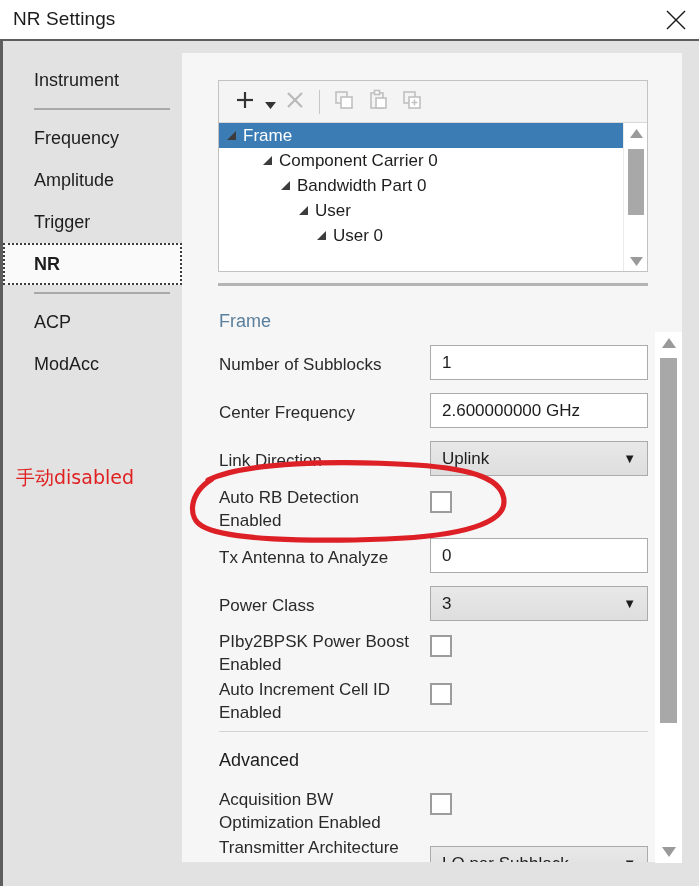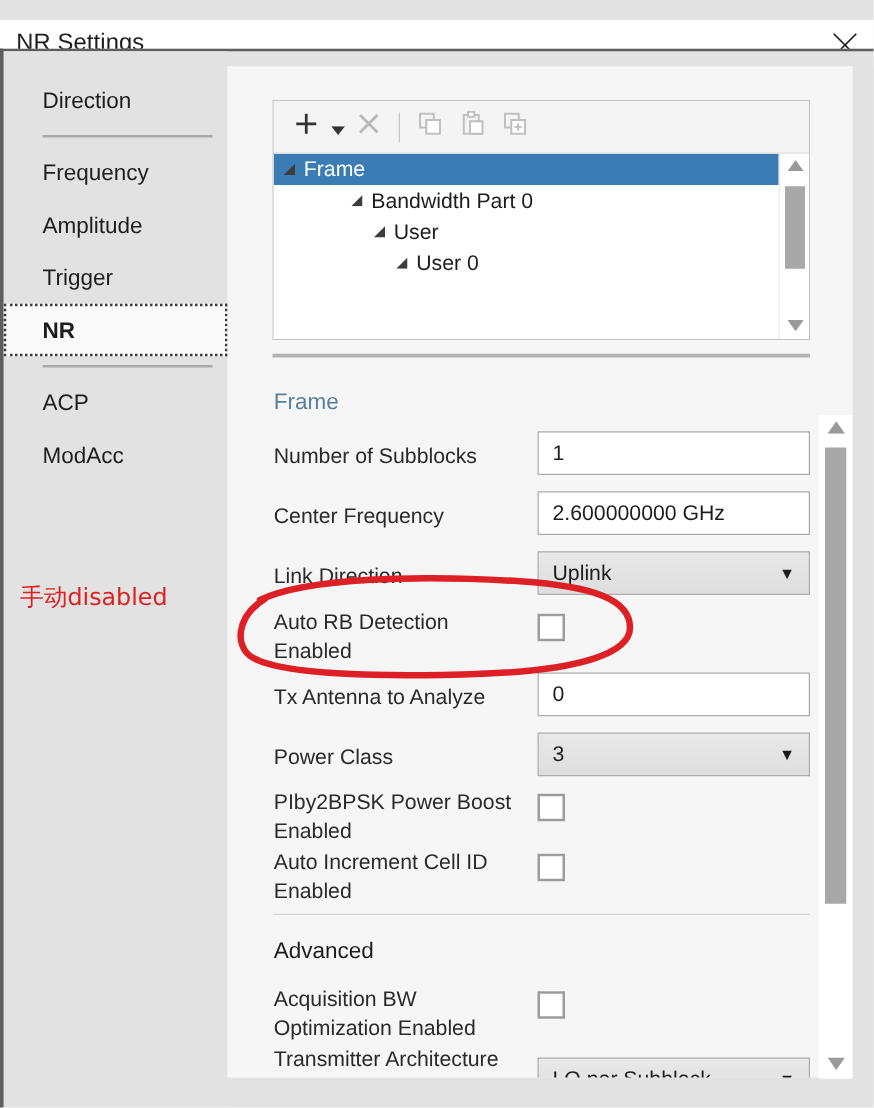--- a/index.html
+++ b/index.html
@@ -13,21 +13,20 @@
     position: relative;
     width: 699px; height: 886px;
     background: #e2e2e2;
   }
 
   
   .titlebar {
     position: absolute; left: 0; top: 0;
     width: 699px; height: 39px;
     background: #ffffff;
-    margin-top: 16px;
   }
   .titlebar-text {
     position: absolute; left: 13px; top: 8px;
     font-size: 19px; color: #1c1c1c;
     letter-spacing: .1px; white-space: nowrap;
   }
   .close-btn {
     position: absolute; right: 0; top: 0;
     width: 46px; height: 39px;
     display: flex; align-items: center; justify-content: center;
@@ -270,21 +269,21 @@
       </span>
     </div>
   </div>
 
   <div class="dialog-body"></div>
   <div class="left-edge"></div>
 
   <div class="sidebar">
     <div class="nav-gap-top"></div>
     <div class="nav-item">
-      <span>Direction</span>
+      <span>Instrument</span>
     </div>
     <div class="nav-sep"></div>
     <div class="nav-item">
       <span>Frequency</span>
     </div>
     <div class="nav-item">
       <span>Amplitude</span>
     </div>
     <div class="nav-item">
       <span>Trigger</span>
@@ -361,20 +360,28 @@
       </div>
 
       <div class="tree">
         <div class="tree-row sel" style="padding-left:8px">
           <span class="tri">
             <svg width="9" height="9" viewBox="0 0 9 9">
                 <polygon points="0,0 9,0 9,9" fill="#3c3c3c" transform="rotate(90 4.5 4.5)"></polygon>
               </svg>
           </span>
           <span>Frame</span>
+        </div>
+        <div class="tree-row" style="padding-left:44px">
+          <span class="tri">
+            <svg width="9" height="9" viewBox="0 0 9 9">
+                <polygon points="0,0 9,0 9,9" fill="#3c3c3c" transform="rotate(90 4.5 4.5)"></polygon>
+              </svg>
+          </span>
+          <span>Component Carrier 0</span>
         </div>
         <div class="tree-row" style="padding-left:62px">
           <span class="tri">
             <svg width="9" height="9" viewBox="0 0 9 9">
                 <polygon points="0,0 9,0 9,9" fill="#3c3c3c" transform="rotate(90 4.5 4.5)"></polygon>
               </svg>
           </span>
           <span>Bandwidth Part 0</span>
         </div>
         <div class="tree-row" style="padding-left:80px">

